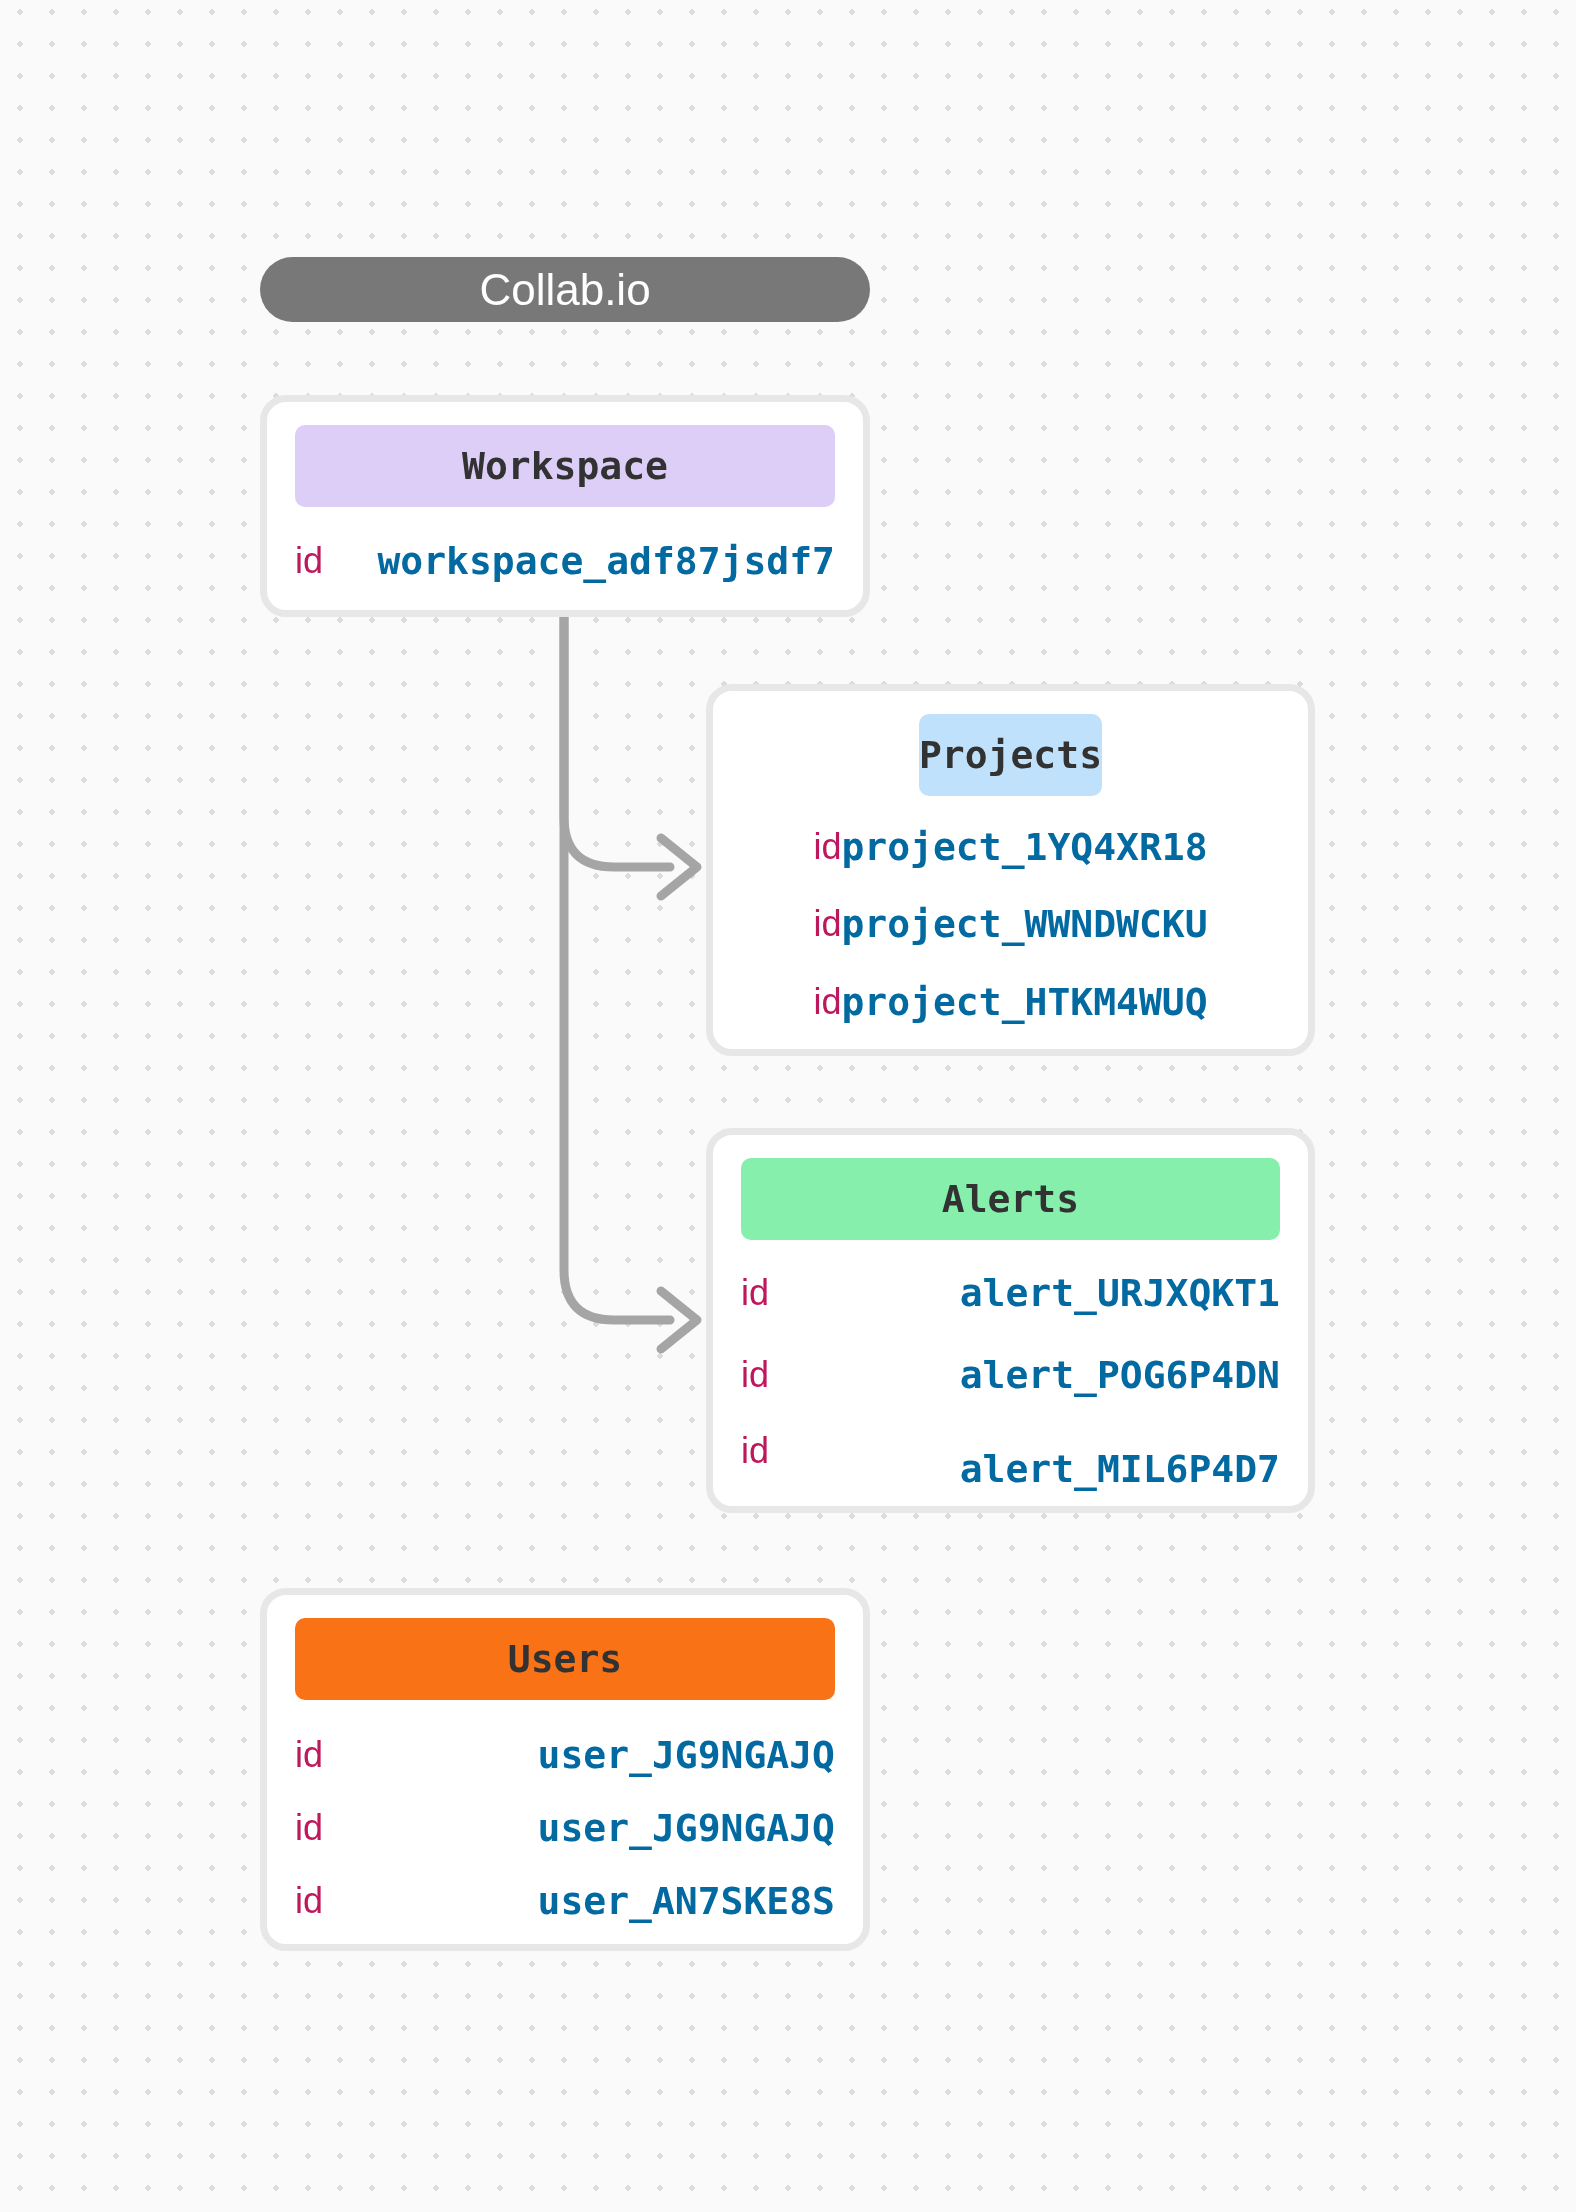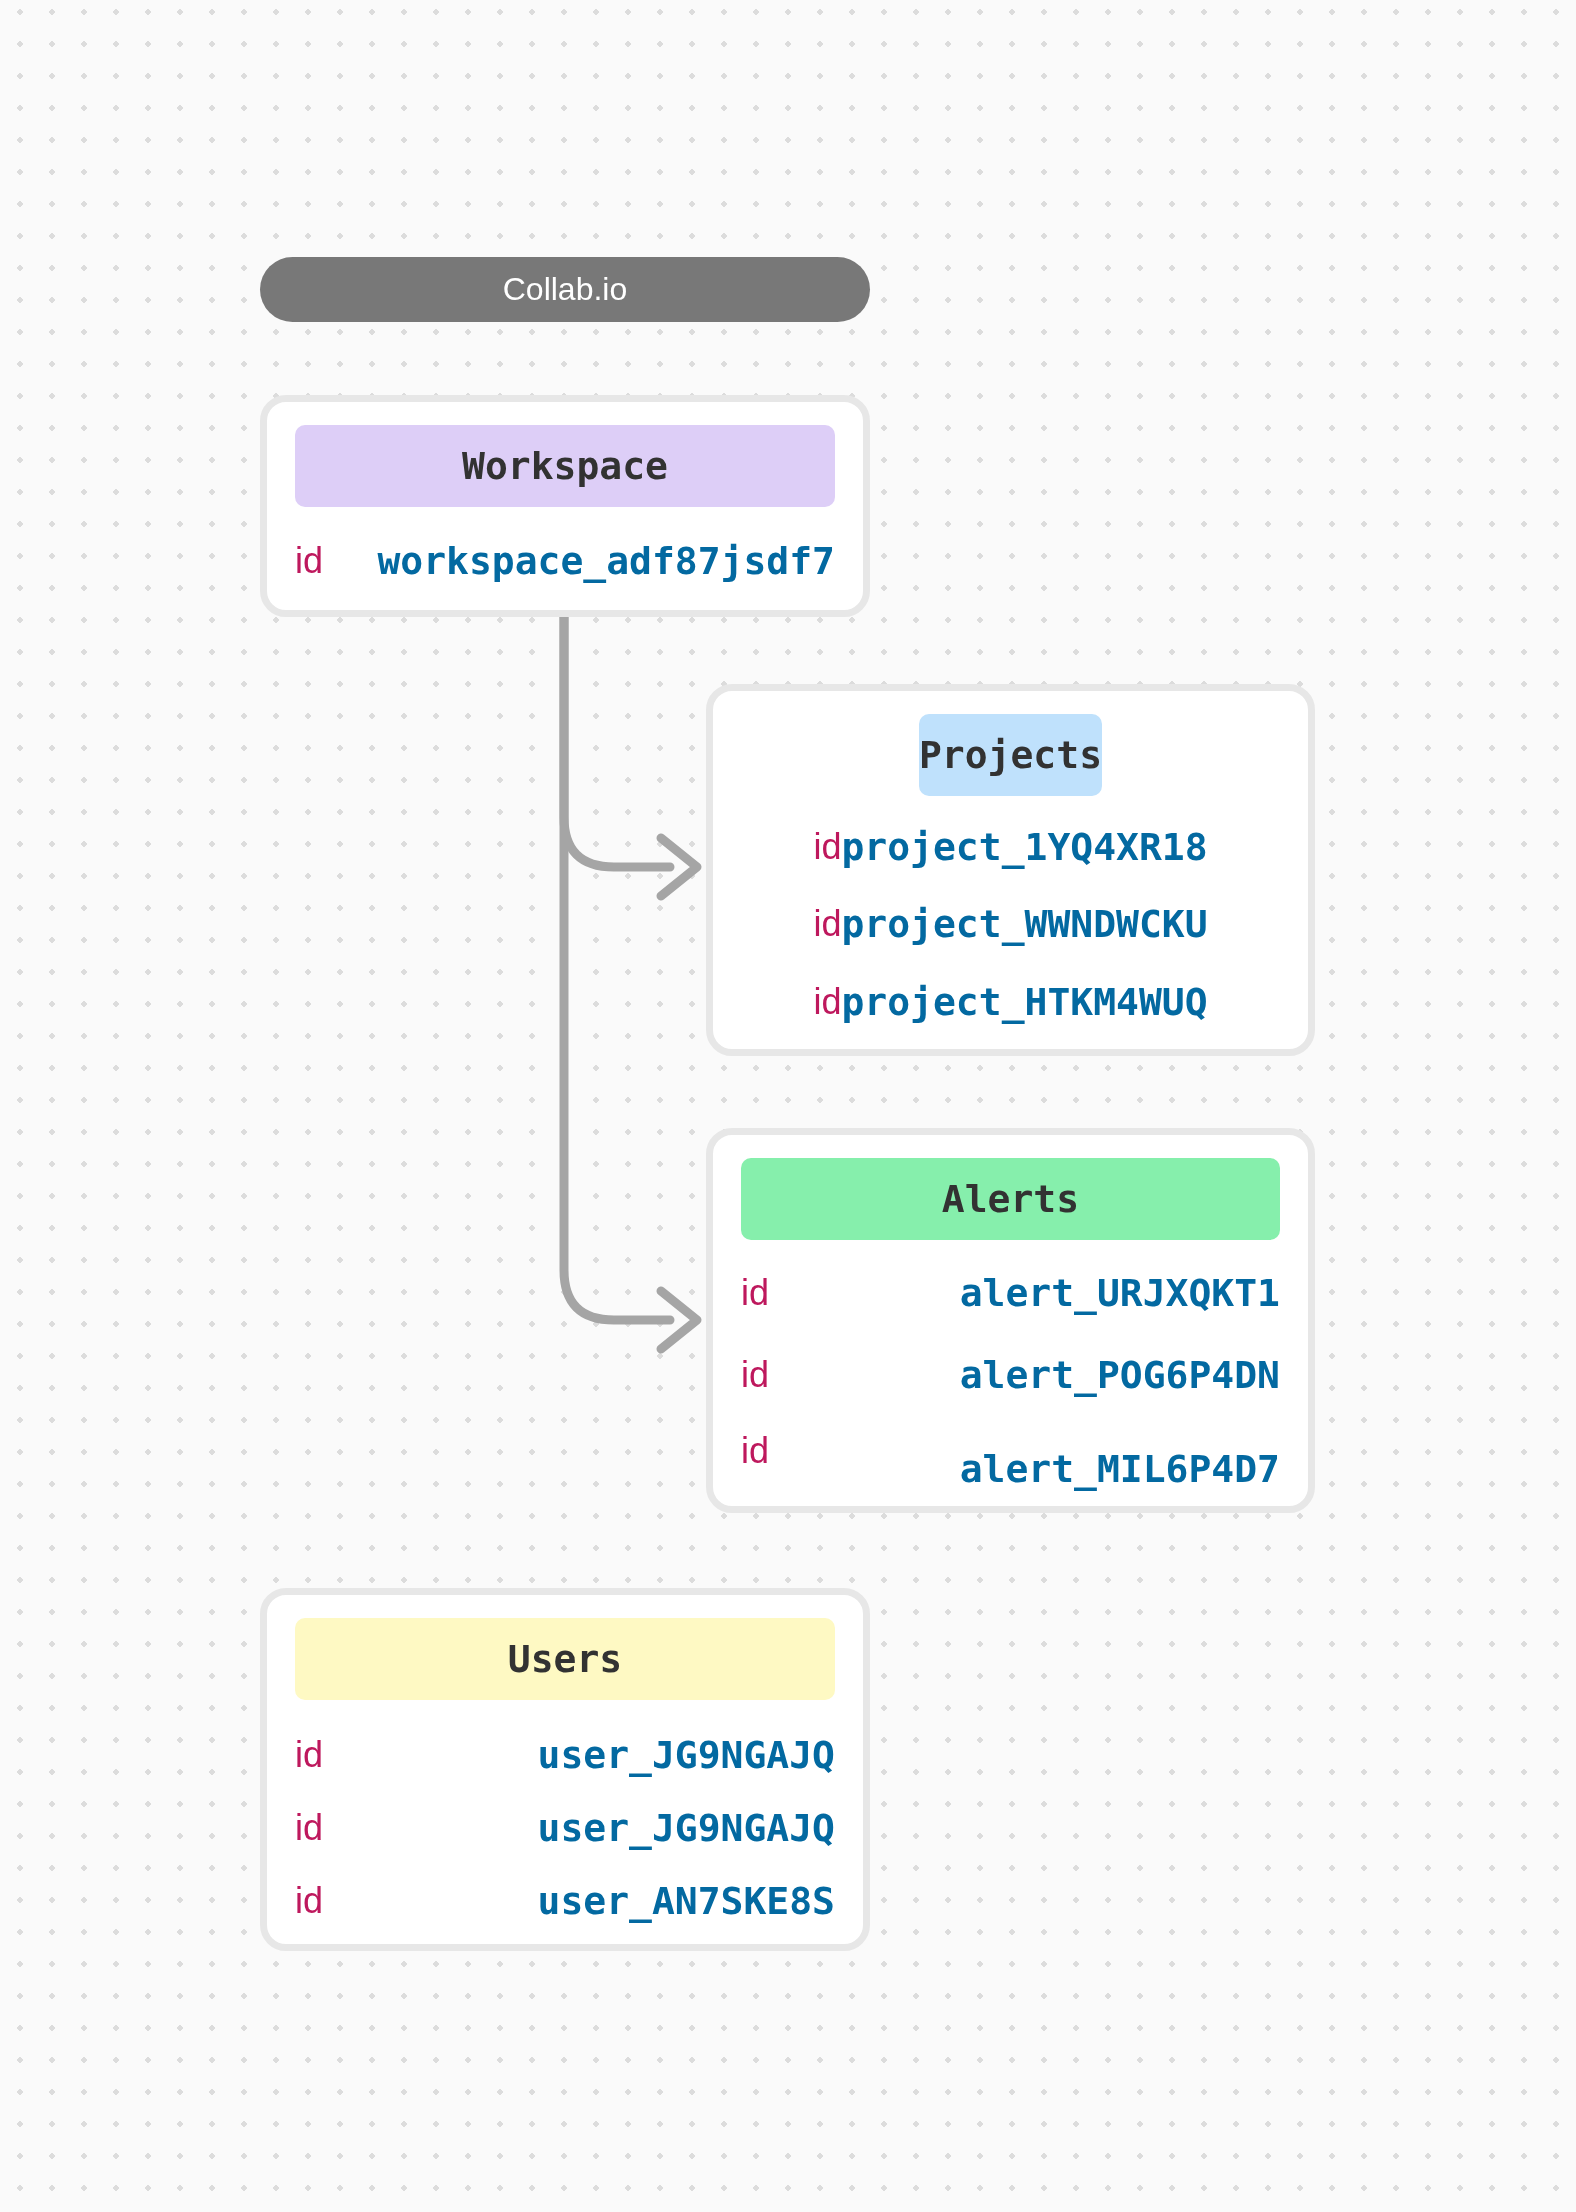--- a/index.html
+++ b/index.html
@@ -26,21 +26,21 @@
   .title-pill {
     position: absolute;
     left: 260px; top: 257px;
     width: 610px; height: 65px;
     background: #787878;
     border-radius: 33px;
     display: flex;
     align-items: center;
     justify-content: center;
     color: #ffffff;
-    font-size: 32px;
+    font-size: 44px;
     z-index: 2;
   }
 
   .card {
     position: absolute;
     box-sizing: border-box;
     background: #ffffff;
     border: 7px solid #e7e7e7;
     border-radius: 26px;
     display: flex;
@@ -161,21 +161,21 @@
         <span class="row-value">alert_POG6P4DN</span>
       </div>
       <div class="row row-offset">
         <span class="row-label">id</span>
         <span class="row-value">alert_MIL6P4D7</span>
       </div>
     </div>
   </div>
 
   <div class="card card-users">
-    <div class="card-header" style="background: #fef9c3;">
+    <div class="card-header" style="background: #f97316;">
       <span>Users</span>
     </div>
     <div class="card-body">
       <div class="row">
         <span class="row-label">id</span>
         <span class="row-value">user_JG9NGAJQ</span>
       </div>
       <div class="row">
         <span class="row-label">id</span>
         <span class="row-value">user_JG9NGAJQ</span>

